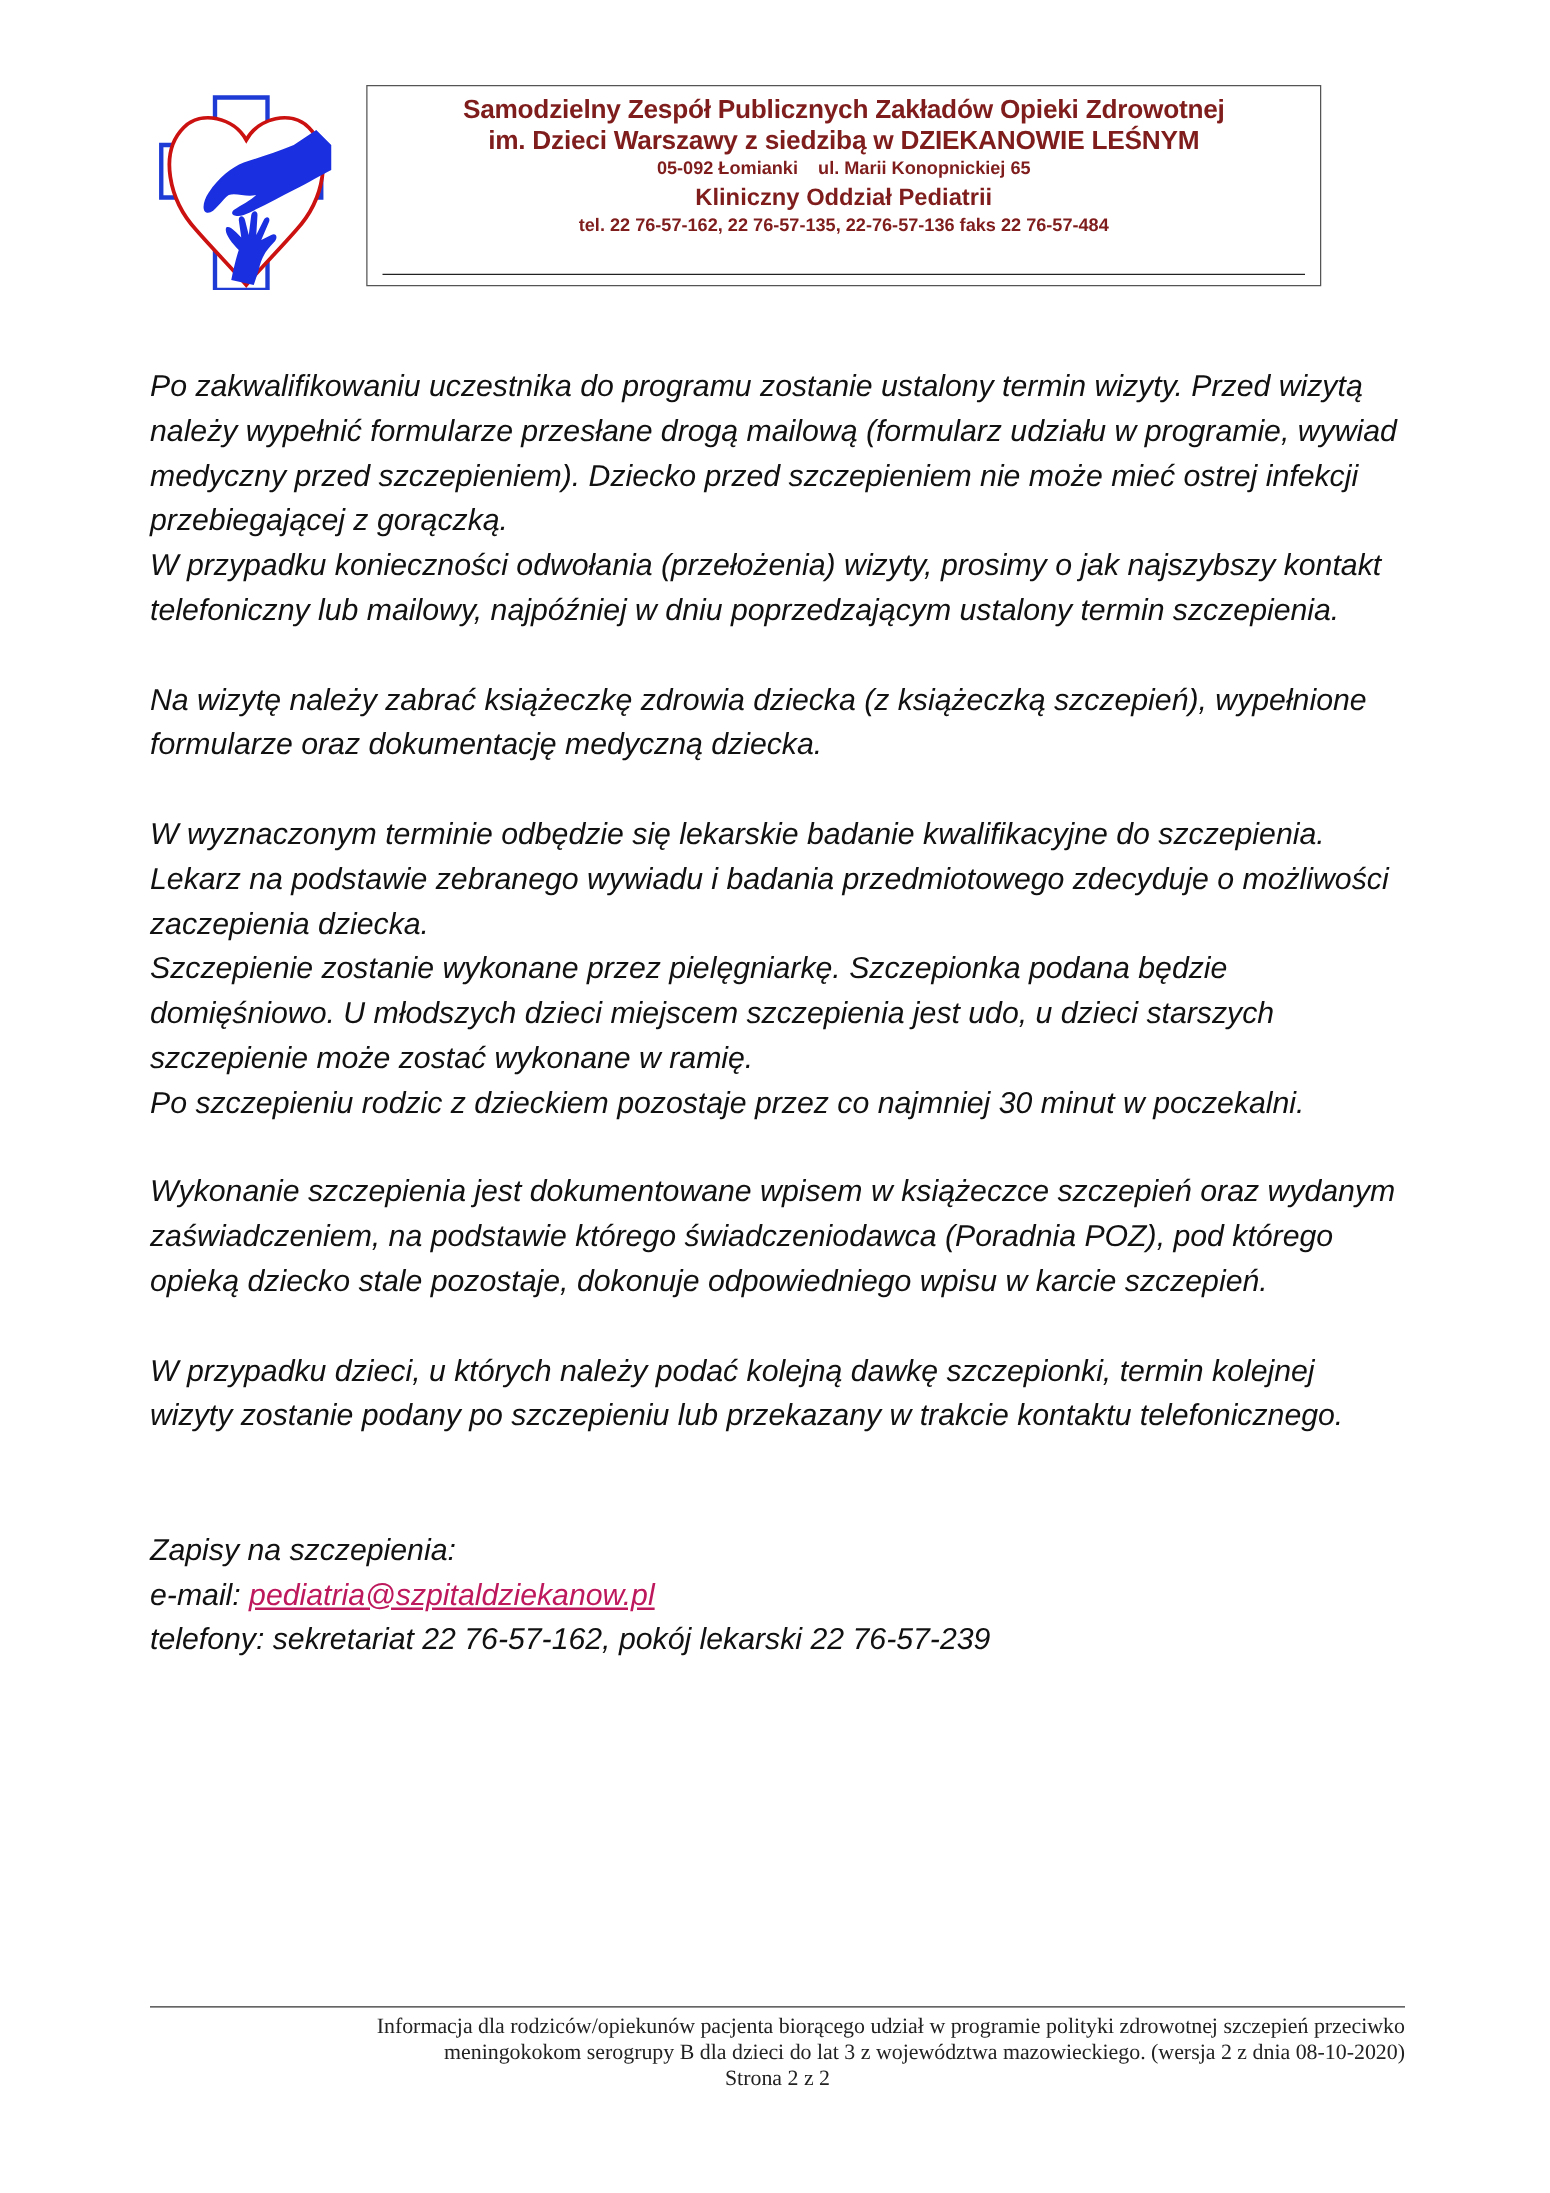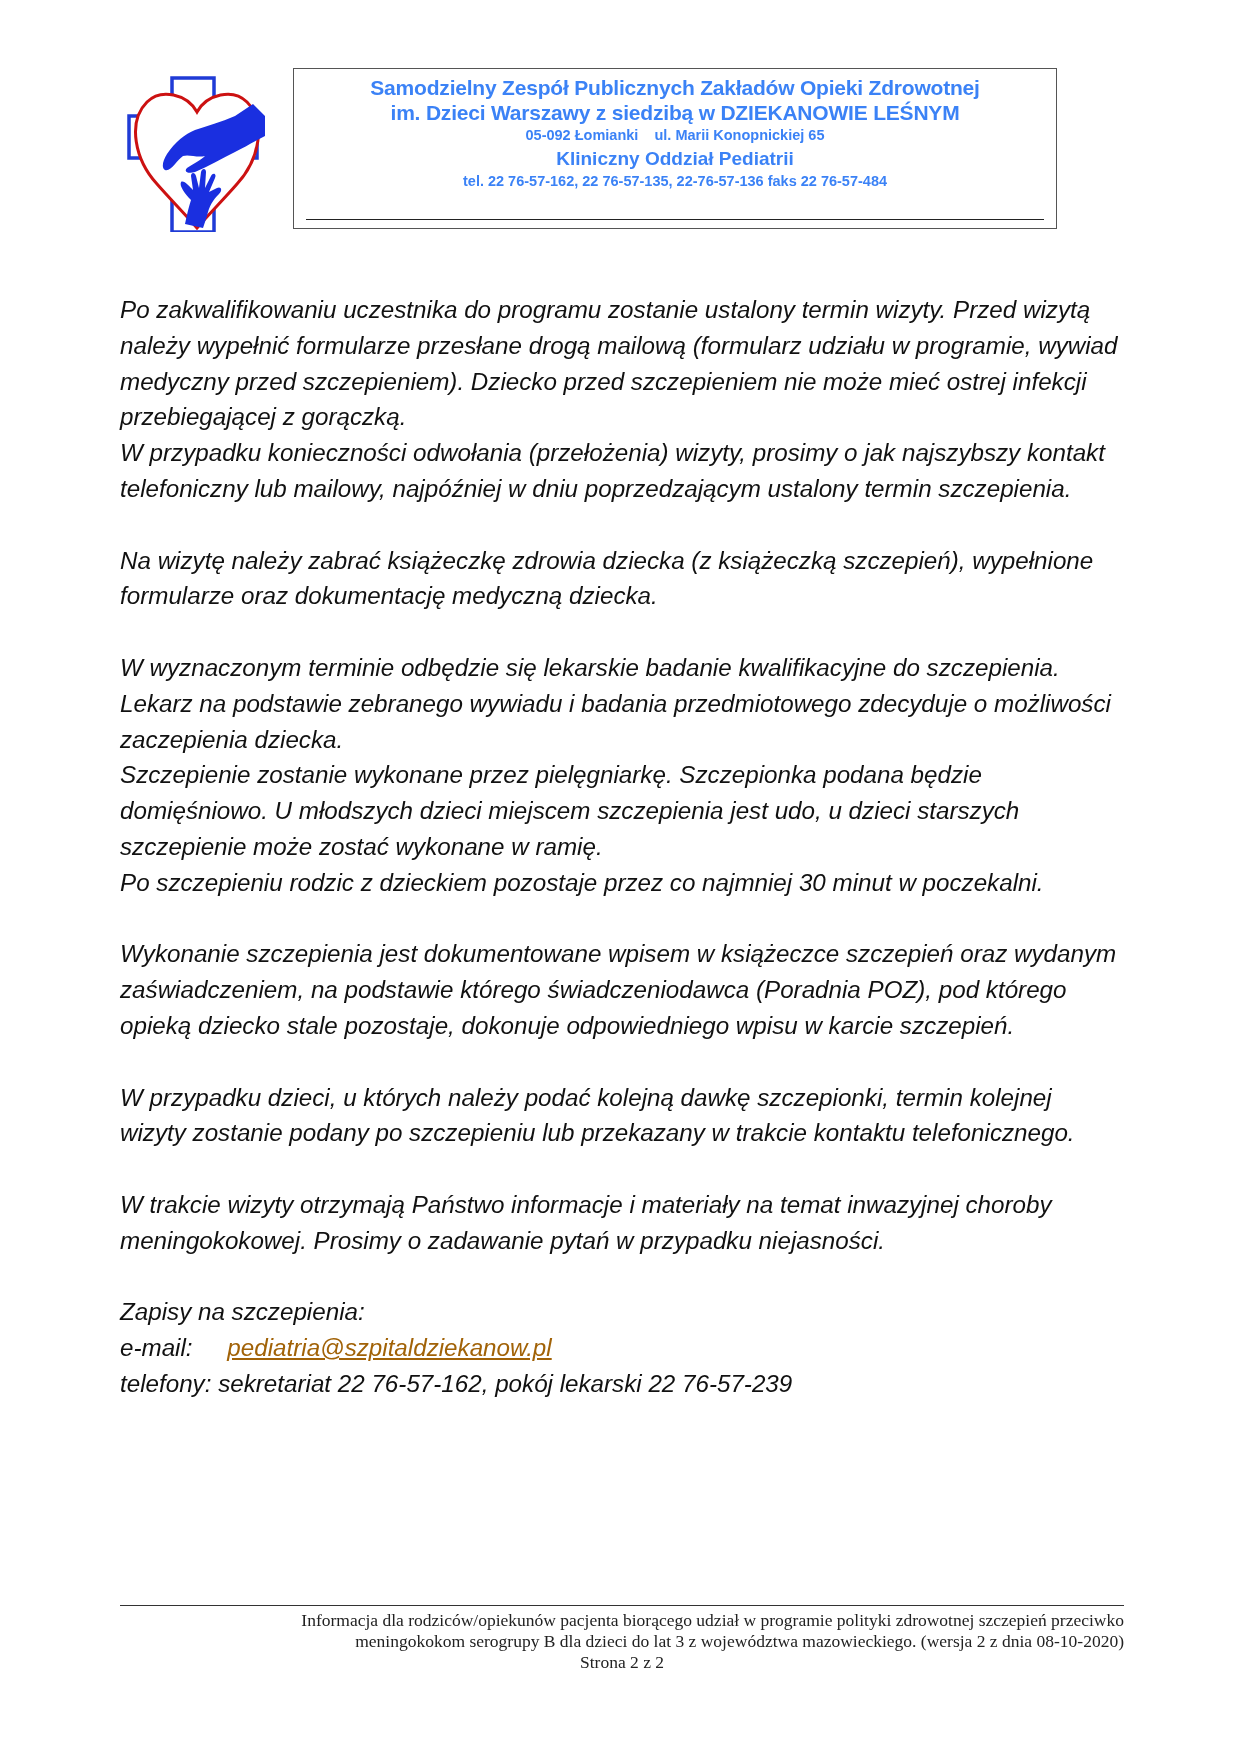--- a/index.html
+++ b/index.html
@@ -3,39 +3,39 @@
   <meta charset="utf-8">
   <style>
     html, body { margin: 0; padding: 0; background: #ffffff; }
     body { width: 1240px; height: 1754px; position: relative; overflow: hidden; }
     .logo { position: absolute; left: 117px; top: 76px; width: 160px; height: 156px; }
     .header-box {
       position: absolute; left: 293px; top: 68px; width: 764px; height: 161px;
       border: 1.5px solid #555; box-sizing: border-box; background: #fff;
     }
     .header-text {
-      font-family: "Liberation Sans", sans-serif; font-weight: bold; color: #3b82f6;
+      font-family: "Liberation Sans", sans-serif; font-weight: bold; color: #7f1d1d;
       text-align: center; position: absolute; left: 0; right: 0; top: 6px;
     }
     .h-big { font-size: 21px; line-height: 25px; letter-spacing: -0.2px; }
     .h-small { font-size: 14.5px; line-height: 21px; }
     .h-mid { font-size: 19px; line-height: 25px; }
     .h-tel { font-size: 14.5px; line-height: 21px; }
     .header-rule {
       position: absolute; left: 12px; right: 12px; top: 150px; height: 0;
       border-top: 1.5px solid #222;
     }
     .body-text {
       position: absolute; left: 120px; width: 1002px;
       font-family: "Liberation Sans", sans-serif; font-size: 24.2px;
       line-height: 35.8px; color: #111; text-align: justify; font-style: italic;
     }
     .body-text p { margin: 0; }
     .body-text .last-left { text-align: left; }
-    .link { color: #a16207; text-decoration: underline; margin-left: 28px; }
+    .link { color: #be185d; text-decoration: underline; }
     .footer-rule {
       position: absolute; left: 120px; top: 1605px; width: 1004px; height: 0;
       border-top: 1.5px solid #333;
     }
     .footer-text {
       position: absolute; left: 120px; top: 1610px; width: 1004px;
       font-family: "Liberation Serif", serif; font-size: 17.5px; line-height: 21px;
       color: #222; text-align: right;
     }
     .footer-page {
@@ -78,21 +78,20 @@
   <p class="last-left">Na wizytę należy zabrać książeczkę zdrowia dziecka (z książeczką szczepień), wypełnione formularze oraz dokumentację medyczną dziecka.</p>
   <p style="height: 35.8px;"></p>
   <p class="last-left">W wyznaczonym terminie odbędzie się lekarskie badanie kwalifikacyjne do szczepienia. Lekarz na podstawie zebranego wywiadu i badania przedmiotowego zdecyduje o możliwości zaczepienia dziecka.</p>
   <p class="last-left">Szczepienie zostanie wykonane przez pielęgniarkę. Szczepionka podana będzie domięśniowo. U młodszych dzieci miejscem szczepienia jest udo, u dzieci starszych szczepienie może zostać wykonane w ramię.</p>
   <p class="last-left">Po szczepieniu rodzic z dzieckiem pozostaje przez co najmniej 30 minut w poczekalni.</p>
   <p style="height: 35.8px;"></p>
   <p class="last-left">Wykonanie szczepienia jest dokumentowane wpisem w książeczce szczepień oraz wydanym zaświadczeniem, na podstawie którego świadczeniodawca (Poradnia POZ), pod którego opieką dziecko stale pozostaje, dokonuje odpowiedniego wpisu w karcie szczepień.</p>
   <p style="height: 35.8px;"></p>
   <p class="last-left">W przypadku dzieci, u których należy podać kolejną dawkę szczepionki, termin kolejnej wizyty zostanie podany po szczepieniu lub przekazany w trakcie kontaktu telefonicznego.</p>
   <p style="height: 35.8px;"></p>
-  <p class="last-left">W trakcie wizyty otrzymają Państwo informacje i materiały na temat inwazyjnej choroby meningokokowej. Prosimy o zadawanie pytań w przypadku niejasności.</p>
   <p style="height: 35.8px;"></p>
   <p class="last-left">Zapisy na szczepienia:</p>
   <p class="last-left"><span style="white-space: pre;">e-mail: </span><a class="link">pediatria@szpitaldziekanow.pl</a></p>
   <p class="last-left">telefony: sekretariat 22 76-57-162, pokój lekarski 22 76-57-239</p>
 </div>
 
 <div class="footer-rule"></div>
 <div class="footer-text">
   <div>Informacja dla rodziców/opiekunów pacjenta biorącego udział w programie polityki zdrowotnej szczepień przeciwko</div>
   <div>meningokokom serogrupy B dla dzieci do lat 3 z województwa mazowieckiego. (wersja 2 z dnia 08-10-2020)</div>

